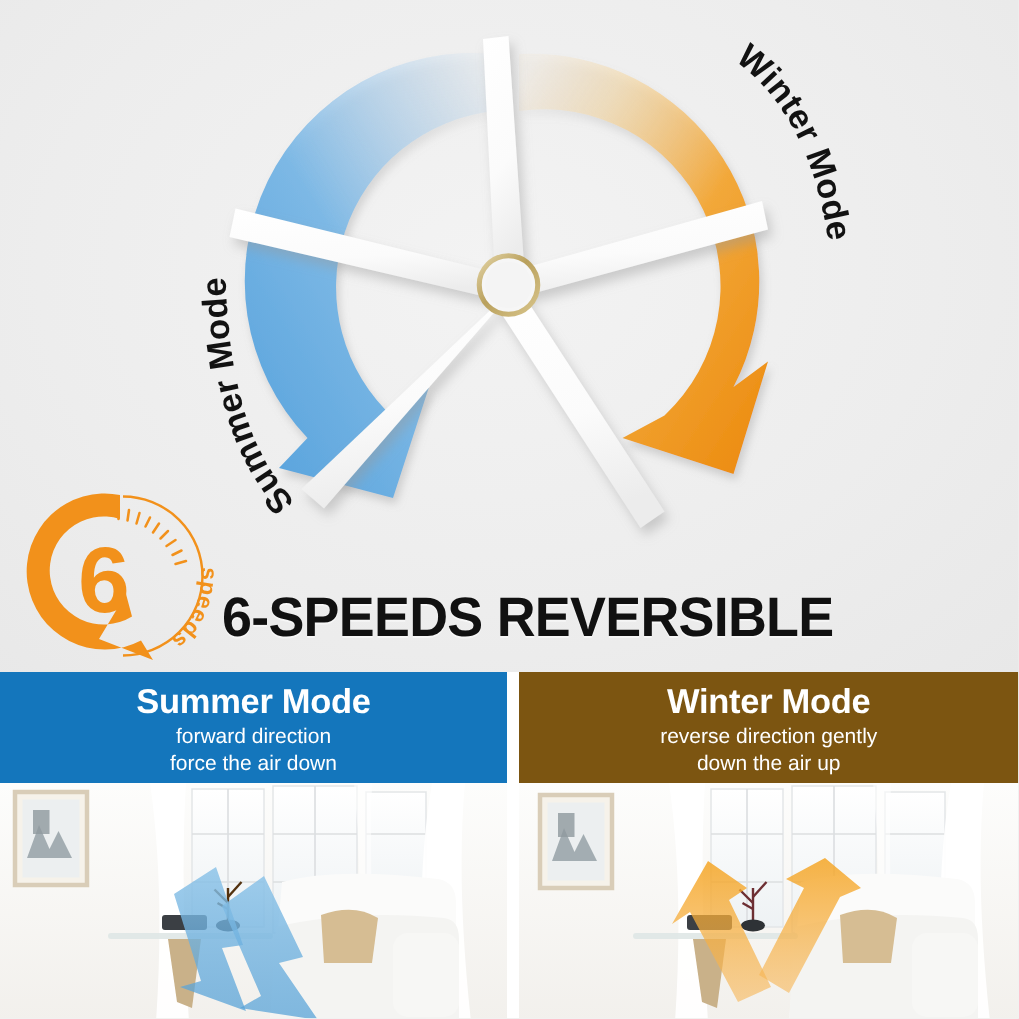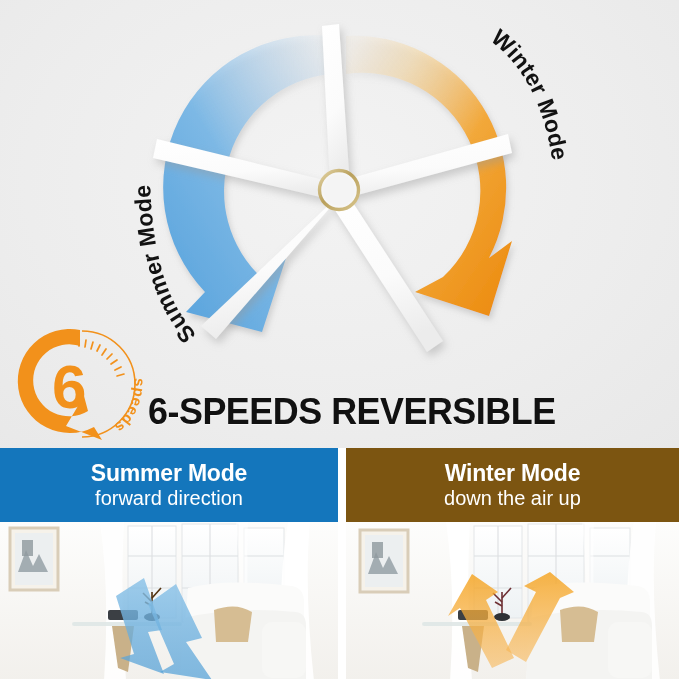--- a/index.html
+++ b/index.html
@@ -43,21 +43,21 @@
   .panels{position:absolute;left:0;top:448px;width:679px;height:231px;
           display:flex;background:#ffffff;}
   .panel{position:relative;height:231px;overflow:hidden;background:#fff;}
   .panel.summer{width:338px;}
   .panel.gap{width:8px;background:#ffffff;flex:0 0 8px;}
   .panel.winter{width:333px;}
 
   .band{height:72px;display:flex;flex-direction:column;align-items:center;
         justify-content:center;color:#fff;text-align:center;padding-top:2px;}
   .band-title{font-size:23px;font-weight:700;line-height:1.05;letter-spacing:-0.2px;}
-  .band-sub{font-size:20px;font-weight:400;line-height:1.18;margin-top:2px;}
+  .band-sub{font-size:14px;font-weight:400;line-height:1.18;margin-top:2px;}
 
   .photo{position:relative;height:159px;overflow:hidden;background:#f7f7f5;}
   .photo svg{position:absolute;left:0;top:0;width:100%;height:159px;}
 </style>
 </head>
 <body>
 
 <div class="page">
 
   <div class="hero">
@@ -200,20 +200,21 @@
 
     <div class="main-title">6-SPEEDS REVERSIBLE</div>
   </div>
 
   <div class="panels">
 
     <div class="panel summer">
       <div class="band" style="background:#1476bc;">
         <div class="band-title">Summer Mode</div>
         <div class="band-sub">forward direction</div>
+        <div class="band-sub">force the air down</div>
       </div>
 
       <div class="photo">
         <svg viewBox="0 0 338 159" preserveAspectRatio="none">
           <defs>
             <linearGradient id="wallS" x1="0" y1="0" x2="0" y2="1">
               <stop offset="0%" stop-color="#fdfdfc"></stop>
                 <stop offset="100%" stop-color="#f2f0ec"></stop>
             </linearGradient>
             <linearGradient id="winS" x1="0" y1="0" x2="0" y2="1">
@@ -282,20 +283,21 @@
           </g>
         </svg>
       </div>
     </div>
 
     <div class="panel gap"></div>
 
     <div class="panel winter">
       <div class="band" style="background:#7c5511;">
         <div class="band-title">Winter Mode</div>
+        <div class="band-sub">reverse direction gently</div>
         <div class="band-sub">down the air up</div>
       </div>
 
       <div class="photo">
         <svg viewBox="0 0 333 159" preserveAspectRatio="none">
           <defs>
             <linearGradient id="wallW" x1="0" y1="0" x2="0" y2="1">
               <stop offset="0%" stop-color="#fdfdfc"></stop>
                 <stop offset="100%" stop-color="#f2f0ec"></stop>
             </linearGradient>

